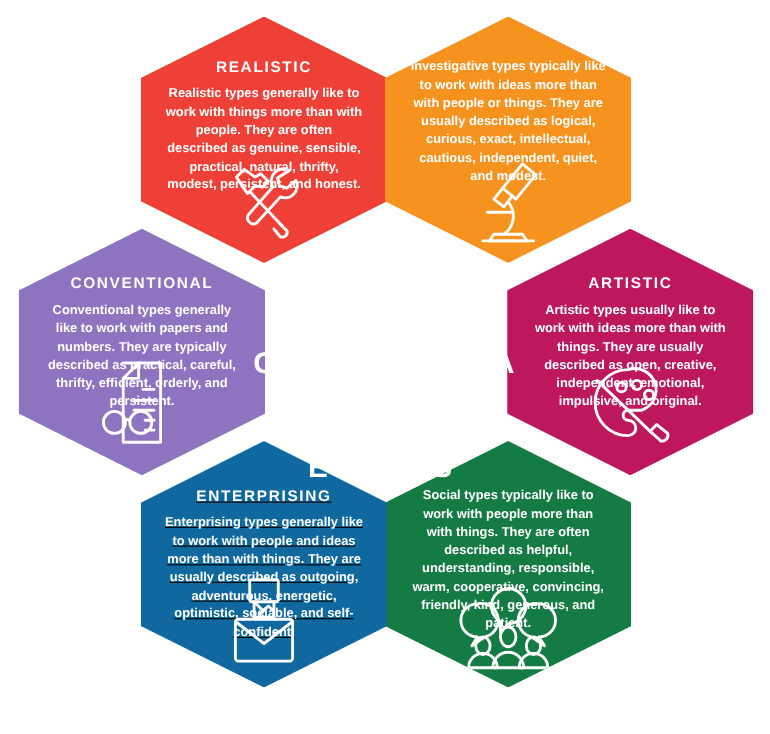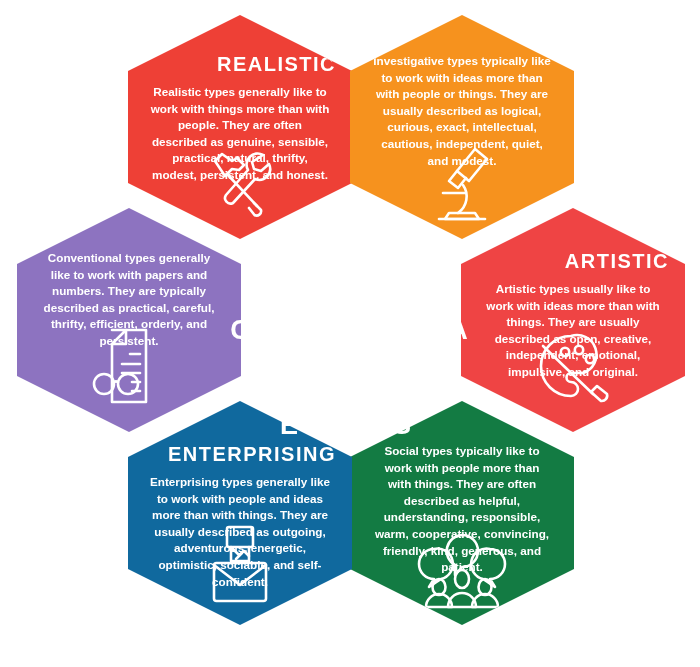--- a/index.html
+++ b/index.html
@@ -36,40 +36,39 @@
   
   .hex-realistic     { left: 128px; top:  15px; }
   .hex-investigative { left: 350px; top:  15px; }
   .hex-artistic      { left: 461px; top: 208px; }
   .hex-social        { left: 350px; top: 401px; }
   .hex-enterprising  { left: 128px; top: 401px; }
   .hex-conventional  { left:  17px; top: 208px; }
 
   .hex-title {
     color: #ffffff;
-    font-size: 20px;
+    font-size: 14px;
     font-weight: bold;
     letter-spacing: 1.5px;
     margin: 0 0 9px 0;
     line-height: 1.1;
-    text-align: right;
   }
   .hex-desc {
     color: #ffffff;
     font-size: 11.7px;
     font-weight: bold;
     line-height: 1.42;
     margin: 0;
     padding: 0 6px;
   }
 
   
   .hex-artistic    { padding-top: 42px; }
   .hex-social      { padding-top: 42px; }
-  .hex-enterprising{ padding-top: 42px; }
+  .hex-enterprising{ padding-top: 42px; text-decoration: underline; }
   .hex-conventional{ padding-top: 42px; }
 
   
   .hex-icon {
     position: absolute;
     left: 0;
     right: 0;
     display: flex;
     justify-content: center;
     align-items: center;
@@ -134,21 +133,21 @@
         <path d="M38 42 A20 20 0 0 1 33 70"></path>
 
         <path d="M18 50 L40 50"></path>
 
         <path d="M24 70 L50 70 L54 76 L20 76 Z"></path>
         <path d="M14 76 L60 76"></path>
       </svg>
     </div>
   </div>
 
-  <div class="hex hex-artistic" style="background:#ef4444;">
+  <div class="hex hex-artistic" style="background:#be185d;">
     <div class="hex-title">ARTISTIC</div>
     <div class="hex-desc">Artistic types usually like to work with ideas more than with things. They are usually described as open, creative, independent, emotional, impulsive, and original.</div>
     <div class="hex-icon">
       <svg width="84" height="80" viewBox="0 0 84 80" fill="none" stroke="#ffffff" stroke-width="2.6" stroke-linecap="round" stroke-linejoin="round">
 
         <path d="M40 8 A30 30 0 1 0 40 68 A7 7 0 0 0 40 54 A4.5 4.5 0 0 1 40 45 L52 45 A18 18 0 0 0 40 8 Z"></path>
 
         <circle cx="34" cy="24" r="4.2"></circle>
         <circle cx="48" cy="22" r="4.2"></circle>
         <circle cx="59" cy="31" r="4.2"></circle>
@@ -194,20 +193,21 @@
         <path d="M33 26 L39 32 L44 28 L49 33"></path>
         <path d="M36 36 L42 30"></path>
 
         <rect x="14" y="40" width="52" height="38" rx="2.5"></rect>
         <path d="M14 42 L40 62 L66 42"></path>
       </svg>
     </div>
   </div>
 
   <div class="hex hex-conventional" style="background:#8D73C0;">
+    <div class="hex-title">CONVENTIONAL</div>
     <div class="hex-desc">Conventional types generally like to work with papers and numbers. They are typically described as practical, careful, thrifty, efficient, orderly, and persistent.</div>
     <div class="hex-icon">
       <svg width="82" height="84" viewBox="0 0 82 84" fill="none" stroke="#ffffff" stroke-width="2.6" stroke-linecap="round" stroke-linejoin="round">
 
         <path d="M24 6 L58 6 L58 78 L24 78 L24 20 L38 6 Z"></path>
         <path d="M24 20 L38 20 L38 6"></path>
 
         <path d="M42 30 L52 30"></path>
         <path d="M34 40 L52 40"></path>
         <path d="M34 49 L52 49"></path>

